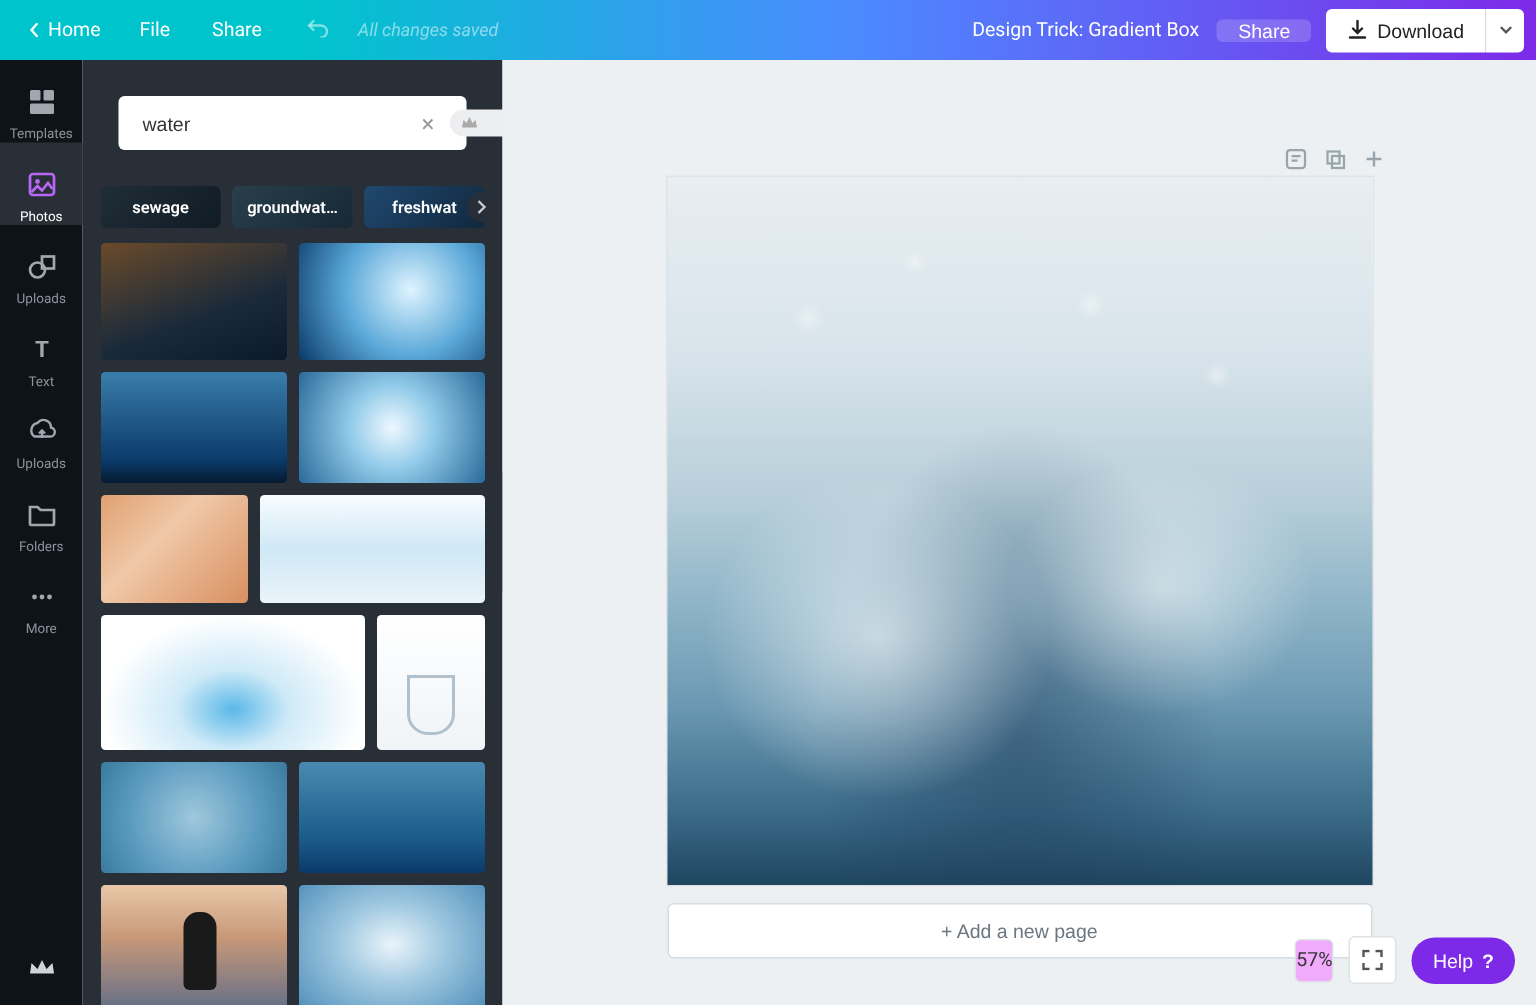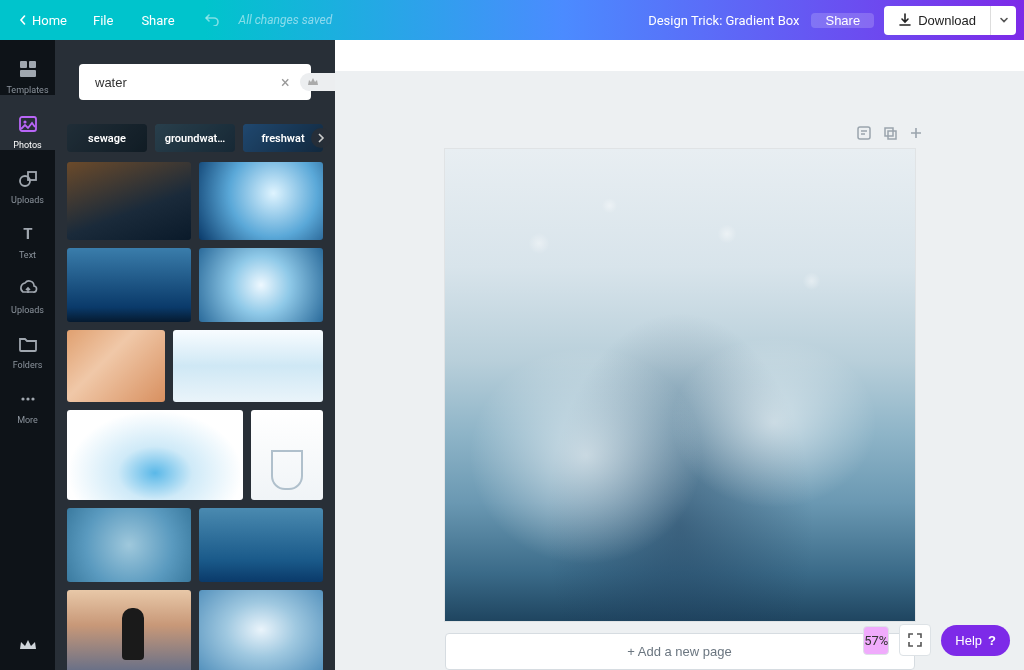--- a/index.html
+++ b/index.html
@@ -65,21 +65,21 @@
   .t9{flex:1;height:74px;background:radial-gradient(circle at 50% 50%,#9fc8dc 0%,#5a9abf 60%,#3a7a9f 100%);}
   .t10{flex:1;height:74px;background:linear-gradient(180deg,#4a8ab0 0%,#1a5a8a 70%,#0a3a6a 100%);}
   .t11{flex:1;height:88px;background:linear-gradient(180deg,#e8c8a8 0%,#c89878 40%,#5a6a8a 100%);position:relative;}
   .t11::after{content:"";position:absolute;left:44%;top:20%;width:22px;height:52px;background:#1a1a1a;border-radius:10px 10px 4px 4px;}
   .t12{flex:1;height:88px;background:radial-gradient(ellipse at 50% 45%,#eaf4fb 0%,#9fc8e0 40%,#4a8ab8 100%);}
   .t13{height:26px;background:linear-gradient(180deg,#2a6a9a,#0a3a5a);}
 
   .panel-toggle{position:absolute; right:-15px; top:50%; transform:translateY(-50%); width:15px; height:80px; background:#282f37; border-radius:0 6px 6px 0; display:flex; align-items:center; justify-content:center; cursor:pointer; color:#aaa;}
 
   
-  .canvas-area { flex:1; background:#edf0f2; position:relative; display:flex; flex-direction:column;margin-top:27px;}
+  .canvas-area { flex:1; background:#edf0f2; position:relative; display:flex; flex-direction:row;}
   .page-tools { position:absolute; top:58px; right:100px; display:flex; gap:10px; color:#9aa4ad;}
   .page-tools .tool{cursor:pointer;}
   .stage { flex:1; display:flex; flex-direction:column; align-items:center; justify-content:flex-start; padding-top:78px;}
   .page { width:470px; height:472px; background: linear-gradient(180deg,#e8eef2 0%, #d8e4eb 25%, #b8cfda 45%, #8fb5c8 60%, #6a98b2 75%, #3a6a88 90%, #1f4560 100%); box-shadow: 0 0 0 1px rgba(0,0,0,0.05); position:relative; overflow:hidden;}
   
   .page::before{content:"";position:absolute;inset:0;background:
     radial-gradient(ellipse at 30% 65%, rgba(255,255,255,0.6) 0%, rgba(255,255,255,0) 25%),
     radial-gradient(ellipse at 70% 58%, rgba(255,255,255,0.55) 0%, rgba(255,255,255,0) 22%),
     radial-gradient(ellipse at 50% 80%, rgba(30,60,90,0.5) 0%, rgba(30,60,90,0) 40%),
     radial-gradient(circle at 20% 20%, rgba(255,255,255,0.4) 0%, rgba(255,255,255,0) 2%),

